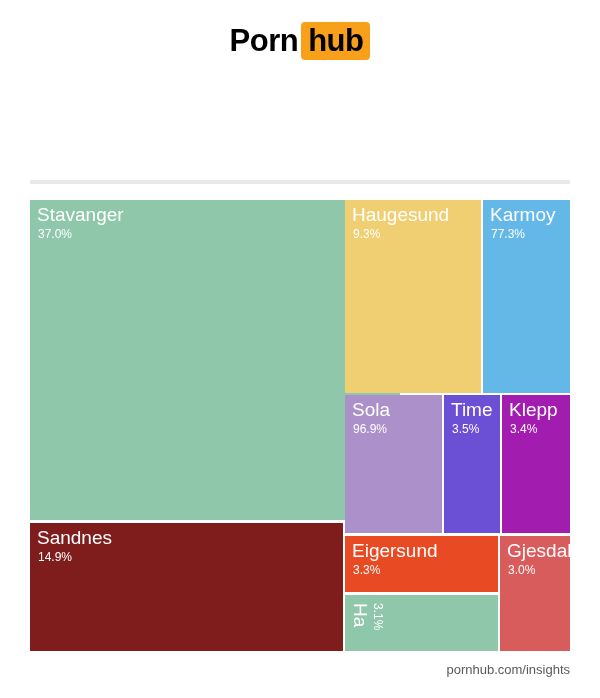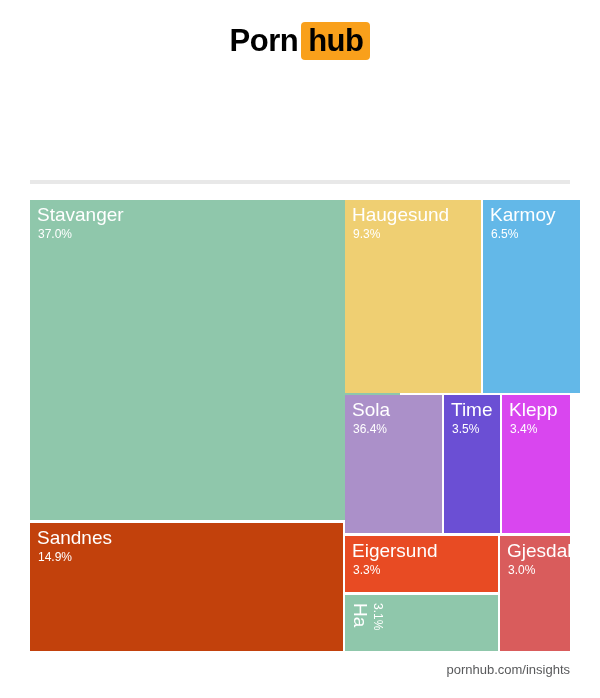--- a/index.html
+++ b/index.html
@@ -147,41 +147,41 @@
   </div>
 
 
   <div class="separator"></div>
 
   <div class="treemap" id="treemap">
       <div class="tile" style="left: 0px; top: 0px; width: 370px; height: 320px; background: rgb(143, 199, 171);">
         <span class="tile-label">Stavanger</span>
         <span class="tile-value">37.0%</span>
       </div>
-      <div class="tile" style="left: 0px; top: 323px; width: 313px; height: 128px; background: #c2410c;">
+      <div class="tile" style="left: 0px; top: 323px; width: 313px; height: 128px; background: #7f1d1d;">
         <span class="tile-label">Sandnes</span>
         <span class="tile-value">14.9%</span>
       </div>
       <div class="tile" style="left: 315px; top: 0px; width: 136px; height: 193px; background: rgb(239, 207, 114);">
         <span class="tile-label">Haugesund</span>
         <span class="tile-value">9.3%</span>
       </div>
-      <div class="tile" style="left: 453px; top: 0px; width: 97px; height: 193px; background: rgb(99, 184, 232);">
+      <div class="tile" style="left: 453px; top: 0px; width: 87px; height: 193px; background: rgb(99, 184, 232);">
         <span class="tile-label">Karmoy</span>
-        <span class="tile-value">6.5%</span>
+        <span class="tile-value">77.3%</span>
       </div>
       <div class="tile" style="left: 315px; top: 195px; width: 97px; height: 138px; background: rgb(171, 144, 201); text-align: right;">
         <span class="tile-label">Sola</span>
-        <span class="tile-value">36.4%</span>
+        <span class="tile-value">96.9%</span>
       </div>
       <div class="tile" style="left: 414px; top: 195px; width: 56px; height: 138px; background: rgb(107, 79, 212); padding-left: 13px;">
         <span class="tile-label">Time</span>
         <span class="tile-value">3.5%</span>
       </div>
-      <div class="tile" style="left: 472px; top: 195px; width: 68px; height: 138px; background: #d946ef;">
+      <div class="tile" style="left: 472px; top: 195px; width: 68px; height: 138px; background: #a21caf;">
         <span class="tile-label">Klepp</span>
         <span class="tile-value">3.4%</span>
       </div>
       <div class="tile" style="left: 315px; top: 336px; width: 153px; height: 56px; background: rgb(232, 75, 35);">
         <span class="tile-label">Eigersund</span>
         <span class="tile-value">3.3%</span>
       </div>
       <div class="tile vertical" style="left: 315px; top: 395px; width: 153px; height: 56px; background: rgb(143, 199, 171);">
         <span class="tile-label">Ha</span>
         <span class="tile-value">3.1%</span>

